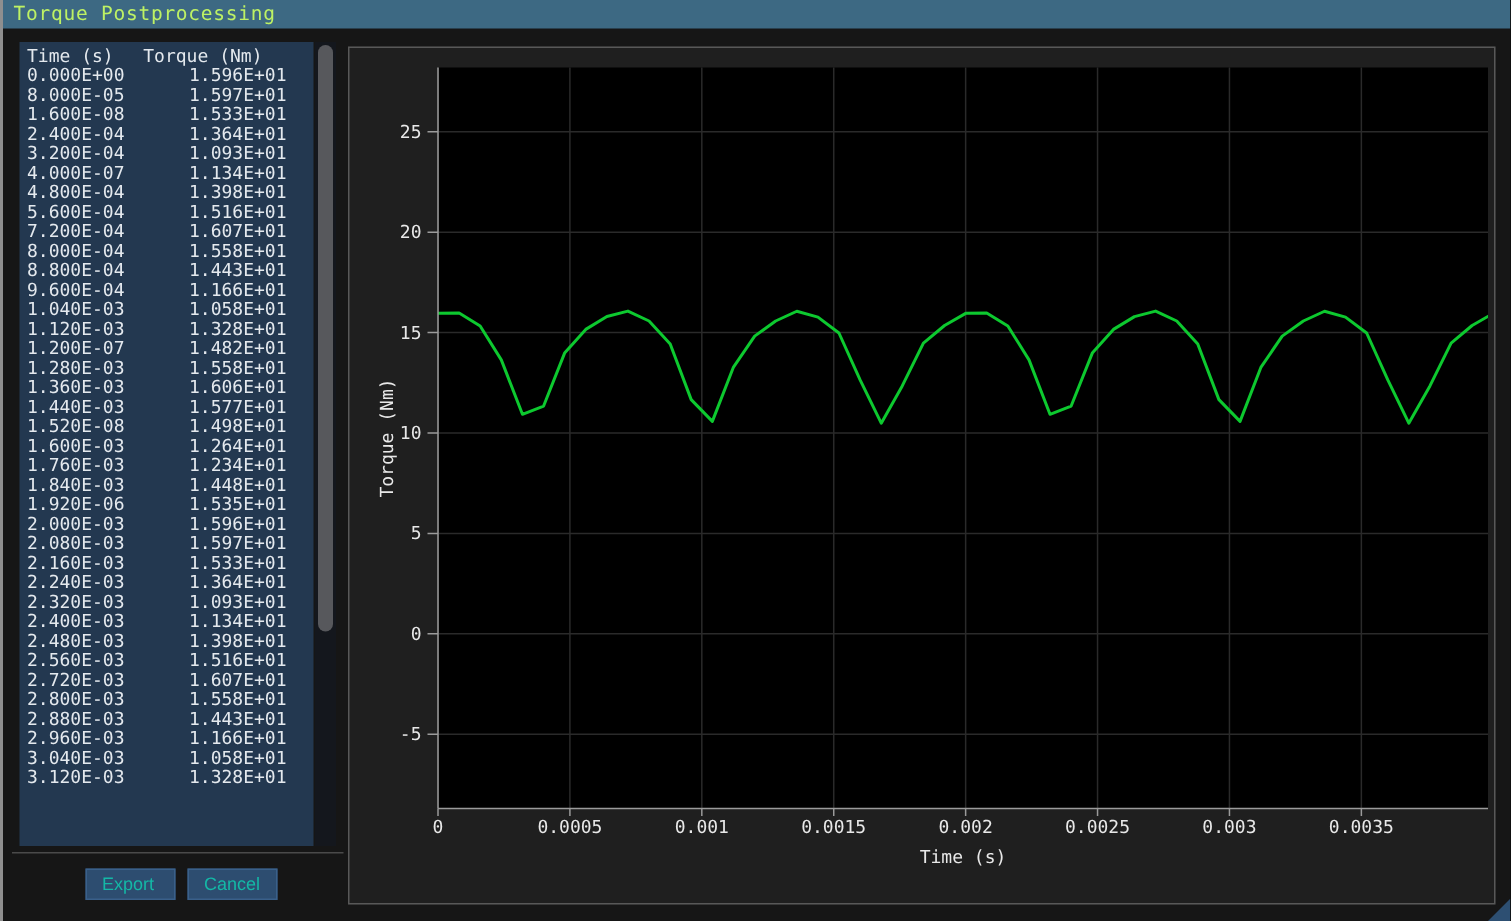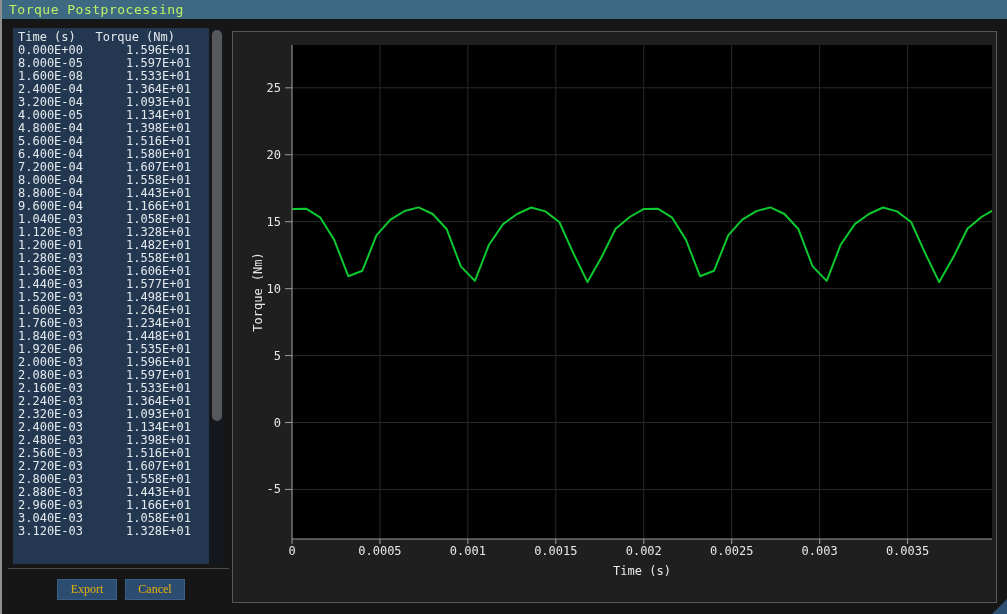--- a/index.html
+++ b/index.html
@@ -34,23 +34,23 @@
     position:absolute; left:2px; top:2px; width:10px; height:391px;
     background:#57585c; border-radius:5px;
   }
   
   #separator {
     position:absolute; left:6px; top:568px; width:221px; height:1px;
     background:#4a4a4a;
   }
   .btn {
     position:absolute; top:579px; height:21px;
-    background:#2d4d70; border:1px solid #3a608a; color:#eab308;
-    font-family:Liberation Serif, serif; font-size:12px;
-    text-align:center; line-height:19px; padding:0 10px; cursor:pointer;
+    background:#2d4d70; border:1px solid #3a608a; color:#14b8a6;
+    font-family:Liberation Sans, sans-serif; font-size:12px;
+    text-align:left; line-height:19px; padding:0 10px; cursor:pointer;
   }
   #export-btn { left:55px; width:60px; }
   #cancel-btn { left:123px; width:60px; }
   
   #plot-panel {
     position:absolute; left:230px; top:31px; width:765px; height:572px;
     background:#1f1f1f; border:1px solid #585858;
   }
   #chart-svg { position:absolute; left:0; top:0; }
   
@@ -72,35 +72,34 @@
     <div class="trow thead">
       <span class="c1">Time (s)</span>
       <span class="c2">Torque (Nm)</span>
     </div>
     <div id="table-rows">
         <div class="trow"><span class="c1">0.000E+00</span><span class="c2">1.596E+01</span></div>
         <div class="trow"><span class="c1">8.000E-05</span><span class="c2">1.597E+01</span></div>
         <div class="trow"><span class="c1">1.600E-08</span><span class="c2">1.533E+01</span></div>
         <div class="trow"><span class="c1">2.400E-04</span><span class="c2">1.364E+01</span></div>
         <div class="trow"><span class="c1">3.200E-04</span><span class="c2">1.093E+01</span></div>
-        <div class="trow"><span class="c1">4.000E-05</span><span class="c2">1.134E+01</span></div>
+        <div class="trow"><span class="c1">4.000E-07</span><span class="c2">1.134E+01</span></div>
         <div class="trow"><span class="c1">4.800E-04</span><span class="c2">1.398E+01</span></div>
         <div class="trow"><span class="c1">5.600E-04</span><span class="c2">1.516E+01</span></div>
-        <div class="trow"><span class="c1">6.400E-04</span><span class="c2">1.580E+01</span></div>
         <div class="trow"><span class="c1">7.200E-04</span><span class="c2">1.607E+01</span></div>
         <div class="trow"><span class="c1">8.000E-04</span><span class="c2">1.558E+01</span></div>
         <div class="trow"><span class="c1">8.800E-04</span><span class="c2">1.443E+01</span></div>
         <div class="trow"><span class="c1">9.600E-04</span><span class="c2">1.166E+01</span></div>
         <div class="trow"><span class="c1">1.040E-03</span><span class="c2">1.058E+01</span></div>
         <div class="trow"><span class="c1">1.120E-03</span><span class="c2">1.328E+01</span></div>
-        <div class="trow"><span class="c1">1.200E-01</span><span class="c2">1.482E+01</span></div>
+        <div class="trow"><span class="c1">1.200E-07</span><span class="c2">1.482E+01</span></div>
         <div class="trow"><span class="c1">1.280E-03</span><span class="c2">1.558E+01</span></div>
         <div class="trow"><span class="c1">1.360E-03</span><span class="c2">1.606E+01</span></div>
         <div class="trow"><span class="c1">1.440E-03</span><span class="c2">1.577E+01</span></div>
-        <div class="trow"><span class="c1">1.520E-03</span><span class="c2">1.498E+01</span></div>
+        <div class="trow"><span class="c1">1.520E-08</span><span class="c2">1.498E+01</span></div>
         <div class="trow"><span class="c1">1.600E-03</span><span class="c2">1.264E+01</span></div>
         <div class="trow"><span class="c1">1.760E-03</span><span class="c2">1.234E+01</span></div>
         <div class="trow"><span class="c1">1.840E-03</span><span class="c2">1.448E+01</span></div>
         <div class="trow"><span class="c1">1.920E-06</span><span class="c2">1.535E+01</span></div>
         <div class="trow"><span class="c1">2.000E-03</span><span class="c2">1.596E+01</span></div>
         <div class="trow"><span class="c1">2.080E-03</span><span class="c2">1.597E+01</span></div>
         <div class="trow"><span class="c1">2.160E-03</span><span class="c2">1.533E+01</span></div>
         <div class="trow"><span class="c1">2.240E-03</span><span class="c2">1.364E+01</span></div>
         <div class="trow"><span class="c1">2.320E-03</span><span class="c2">1.093E+01</span></div>
         <div class="trow"><span class="c1">2.400E-03</span><span class="c2">1.134E+01</span></div>

